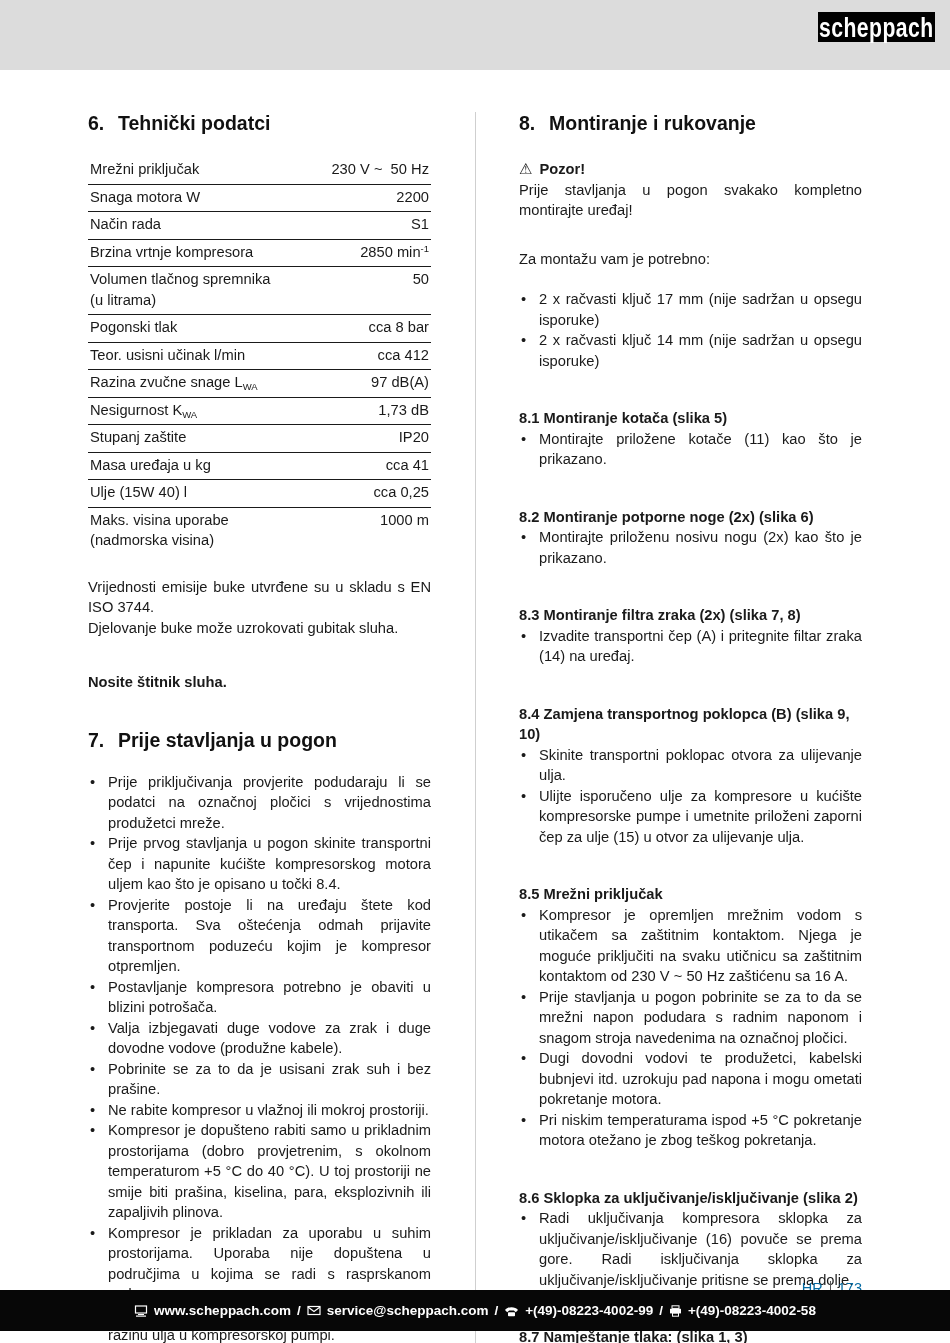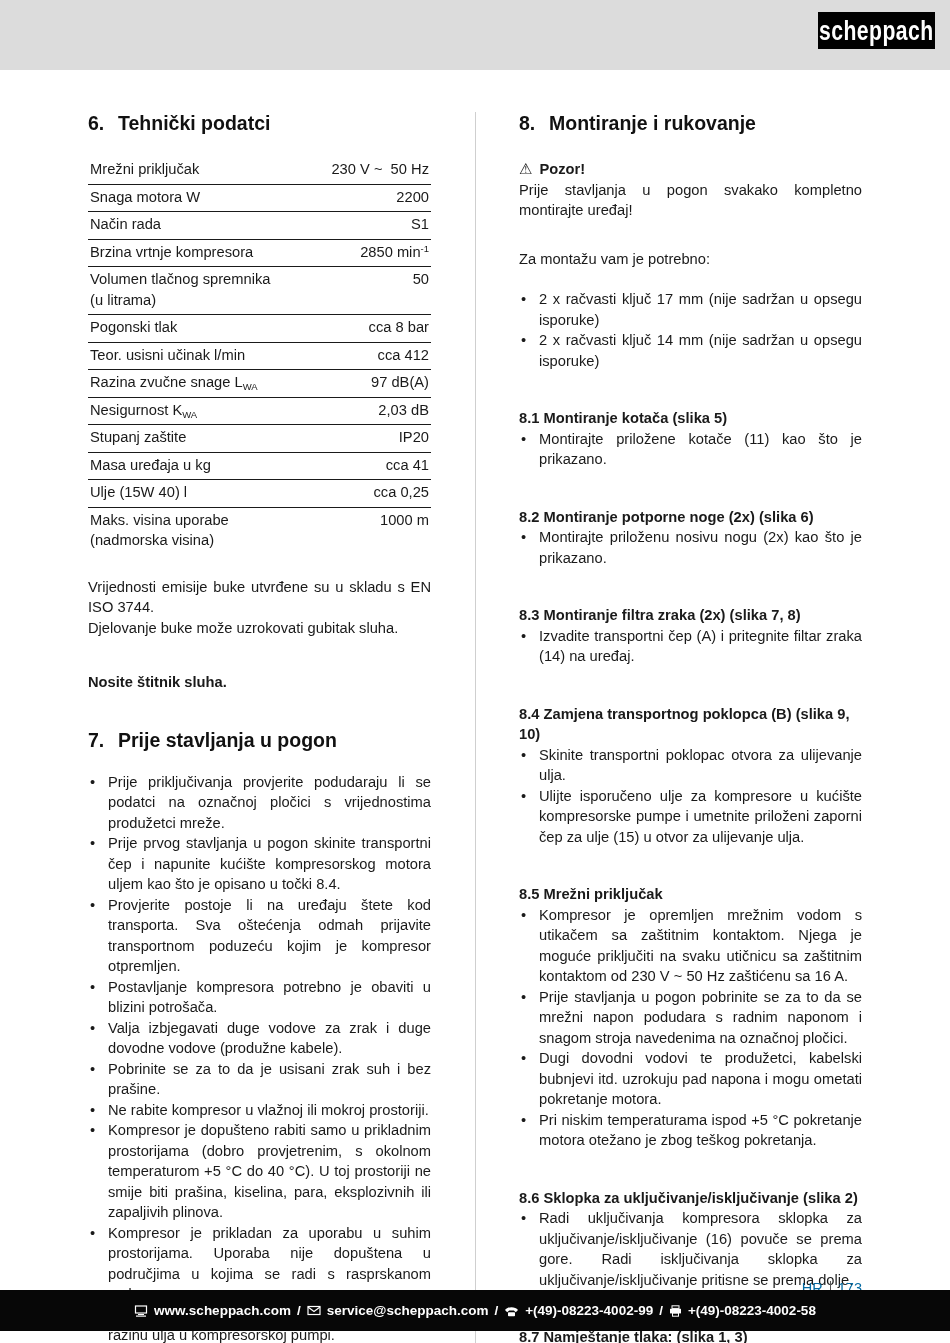--- a/index.html
+++ b/index.html
@@ -15,21 +15,21 @@
     margin: 0 auto;
   }
 
   
   .top-bar {
     position: absolute; top: 0; left: 0; right: 0;
     height: 70px; background: #dcdcdc;
   }
   .logo-box {
     position: absolute; top: 12px; right: 15px;
-    width: 117px; height: 37px; background: #000;
+    width: 117px; height: 30px; background: #000;
     display: flex; align-items: center; justify-content: center;
   }
   .logo-text {
     color: #fff; font-weight: bold; font-size: 23px;
     letter-spacing: 0.5px; transform: scale(0.92, 1.22);
   }
 
   
   .content {
     position: absolute; top: 70px; left: 0; right: 0;
@@ -142,21 +142,21 @@
         <div class="trow">
           <div class="tlabel"><span>Teor. usisni učinak l/min</span><span class="sub"></span></div>
           <div class="tvalue"><span>cca 412</span><span class="sup"></span></div>
         </div>
         <div class="trow">
           <div class="tlabel"><span>Razina zvučne snage L</span><span class="sub">WA</span></div>
           <div class="tvalue"><span>97 dB(A)</span><span class="sup"></span></div>
         </div>
         <div class="trow">
           <div class="tlabel"><span>Nesigurnost K</span><span class="sub">WA</span></div>
-          <div class="tvalue"><span>2,03 dB</span><span class="sup"></span></div>
+          <div class="tvalue"><span>1,73 dB</span><span class="sup"></span></div>
         </div>
         <div class="trow">
           <div class="tlabel"><span>Stupanj zaštite</span><span class="sub"></span></div>
           <div class="tvalue"><span>IP20</span><span class="sup"></span></div>
         </div>
         <div class="trow">
           <div class="tlabel"><span>Masa uređaja u kg</span><span class="sub"></span></div>
           <div class="tvalue"><span>cca 41</span><span class="sup"></span></div>
         </div>
         <div class="trow">

